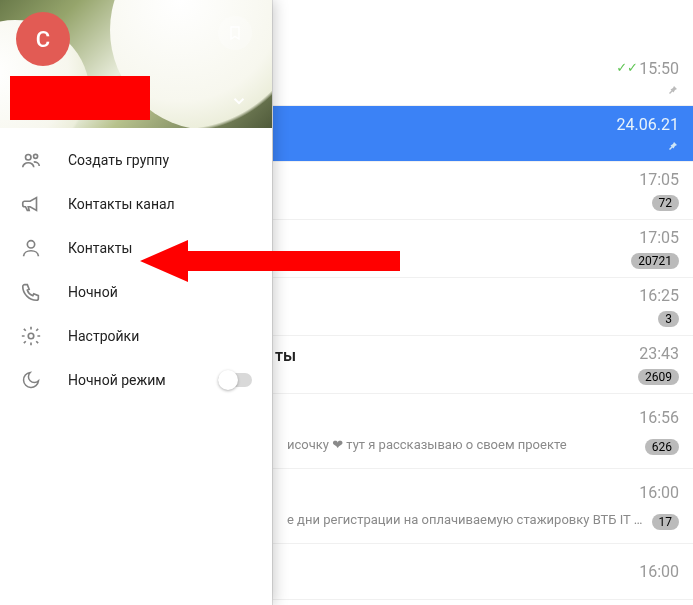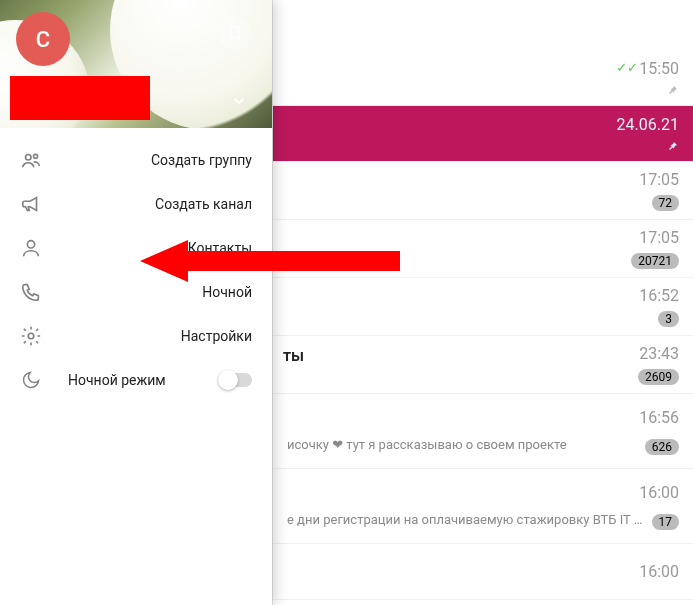--- a/index.html
+++ b/index.html
@@ -3,21 +3,21 @@
 <meta charset="utf-8">
 <style>
   * { box-sizing: border-box; margin: 0; padding: 0; font-family: -apple-system, BlinkMacSystemFont, "Segoe UI", Roboto, sans-serif; }
   html, body { width: 693px; height: 605px; overflow: hidden; background: #fff; }
 
   .app { position: relative; width: 693px; height: 605px; }
 
   
   .chat-list { position: absolute; left: 272px; top: 0; right: 0; bottom: 0; background: #fff; border-left: 1px solid #e5e5e5; }
   .chat-item { position: relative; padding: 8px 14px; border-bottom: 1px solid #f0f0f0; min-height: 56px; display:flex; flex-direction:column; justify-content:center; align-items:flex-end; }
-  .chat-item.selected { background: #be185d; color: #fff; }
+  .chat-item.selected { background: #3b82f6; color: #fff; }
   .chat-item .time { font-size: 16px; color: #999; }
   .chat-item.selected .time { color: #e8f3fb; }
   .chat-item .badge { margin-top: 6px; display:inline-block; background: #bbb; color:#000000; font-size:12px; border-radius: 10px; padding: 1px 7px; min-width: 14px; text-align:center; }
   .chat-item .pin { margin-top:6px; color:#bbb; font-size:13px; }
   .chat-item.selected .pin { color:#cfe6f6; }
   .chat-item .checks { position:absolute; right:55px; top:10px; color:#5dc452; font-size:13px; }
   .chat-item .snippet { font-size:13px; color:#8a8a8a; align-self:stretch; white-space:nowrap; overflow:hidden; text-overflow:ellipsis; margin-top:4px; }
   .chat-item.large { min-height: 75px; padding-top:10px; padding-bottom:10px; }
 
   
@@ -35,21 +35,21 @@
   }
   .drawer-header .bg::before { width:150px; height:150px; left:-60px; top:20px; }
   .drawer-header .bg::after { width:200px; height:200px; left:110px; top:-70px; }
 
   .avatar { position:absolute; left:16px; top:12px; width:54px; height:54px; border-radius:50%; background:#e25b54; color:#fff; display:flex; align-items:center; justify-content:center; font-size:22px; font-weight:500; }
   .bookmark-btn { position:absolute; right:20px; top:16px; width:34px; height:34px; border-radius:50%; background:rgba(255,255,255,0.28); display:flex; align-items:center; justify-content:center; color:#fff; }
   .redbox { position:absolute; left:10px; top:76px; width:140px; height:44px; background:#ff0000; }
   .chevron { position:absolute; right:24px; top:92px; color:#fff; }
 
   .menu { padding: 10px 0; }
-  .menu-item { display:flex; align-items:center; height:44px; padding: 0 20px; font-size:14px; color:#222; cursor:pointer; gap:26px;justify-content:space-between; }
+  .menu-item { display:flex; align-items:center; height:44px; padding: 0 20px; font-size:14px; color:#222; cursor:pointer; gap:26px; }
   .menu-item .icon-slot { width:22px; display:flex; justify-content:center; color:#818181; }
   .menu-item .spacer { flex:1; }
   .toggle { width:34px; height:14px; background:#d9d9d9; border-radius:8px; position:relative; }
   .toggle::after { content:""; position:absolute; left:0; top:-3px; width:20px; height:20px; background:#fff; border-radius:50%; box-shadow:0 1px 3px rgba(0,0,0,0.3); }
 
   
   .red-arrow { position:absolute; left:140px; top:240px; width:260px; height:42px; z-index:20; pointer-events:none; }
 
   svg { display:block; }
 </style>
@@ -87,27 +87,27 @@
       <span class="time">17:05</span>
       <span class="badge">72</span>
     </div>
 
     <div class="chat-item">
       <span class="time">17:05</span>
       <span class="badge">20721</span>
     </div>
 
     <div class="chat-item">
-      <span class="time">16:52</span>
+      <span class="time">16:25</span>
       <span class="badge">3</span>
     </div>
 
     <div class="chat-item">
       <span class="time">23:43</span>
-      <span style="position:absolute; left:10px; top:10px; font-weight:600; color:#222;">ты</span>
+      <span style="position:absolute; left:2px; top:10px; font-weight:600; color:#222;">ты</span>
       <span class="badge">2609</span>
     </div>
 
     <div class="chat-item large">
       <span class="time">16:56</span>
       <div style="display:flex; align-items:flex-end; width:100%; gap:8px; margin-top:6px;">
         <span class="snippet" style="flex:1">исочку ❤ тут я рассказываю о своем проекте</span>
         <span class="badge">626</span>
       </div>
     </div>
@@ -158,21 +158,21 @@
         </span>
         <span>Создать группу</span>
       </div>
 
       <div class="menu-item">
         <span class="icon-slot">
           <svg width="22" height="22" viewBox="0 0 24 24" fill="none" stroke="currentColor" stroke-width="1.8">
               <path d="M3 11v2a2 2 0 0 0 2 2h1l2 4h2l-1-4h2l7 4V5l-7 4H5a2 2 0 0 0-2 2z"></path>
             </svg>
         </span>
-        <span>Создать канал</span>
+        <span>Контакты канал</span>
       </div>
 
       <div class="menu-item">
         <span class="icon-slot">
           <svg width="22" height="22" viewBox="0 0 24 24" fill="none" stroke="currentColor" stroke-width="1.8">
               <circle cx="12" cy="8" r="4"></circle>
               <path d="M4 21c0-4 4-6 8-6s8 2 8 6"></path>
             </svg>
         </span>
         <span>Контакты</span>

